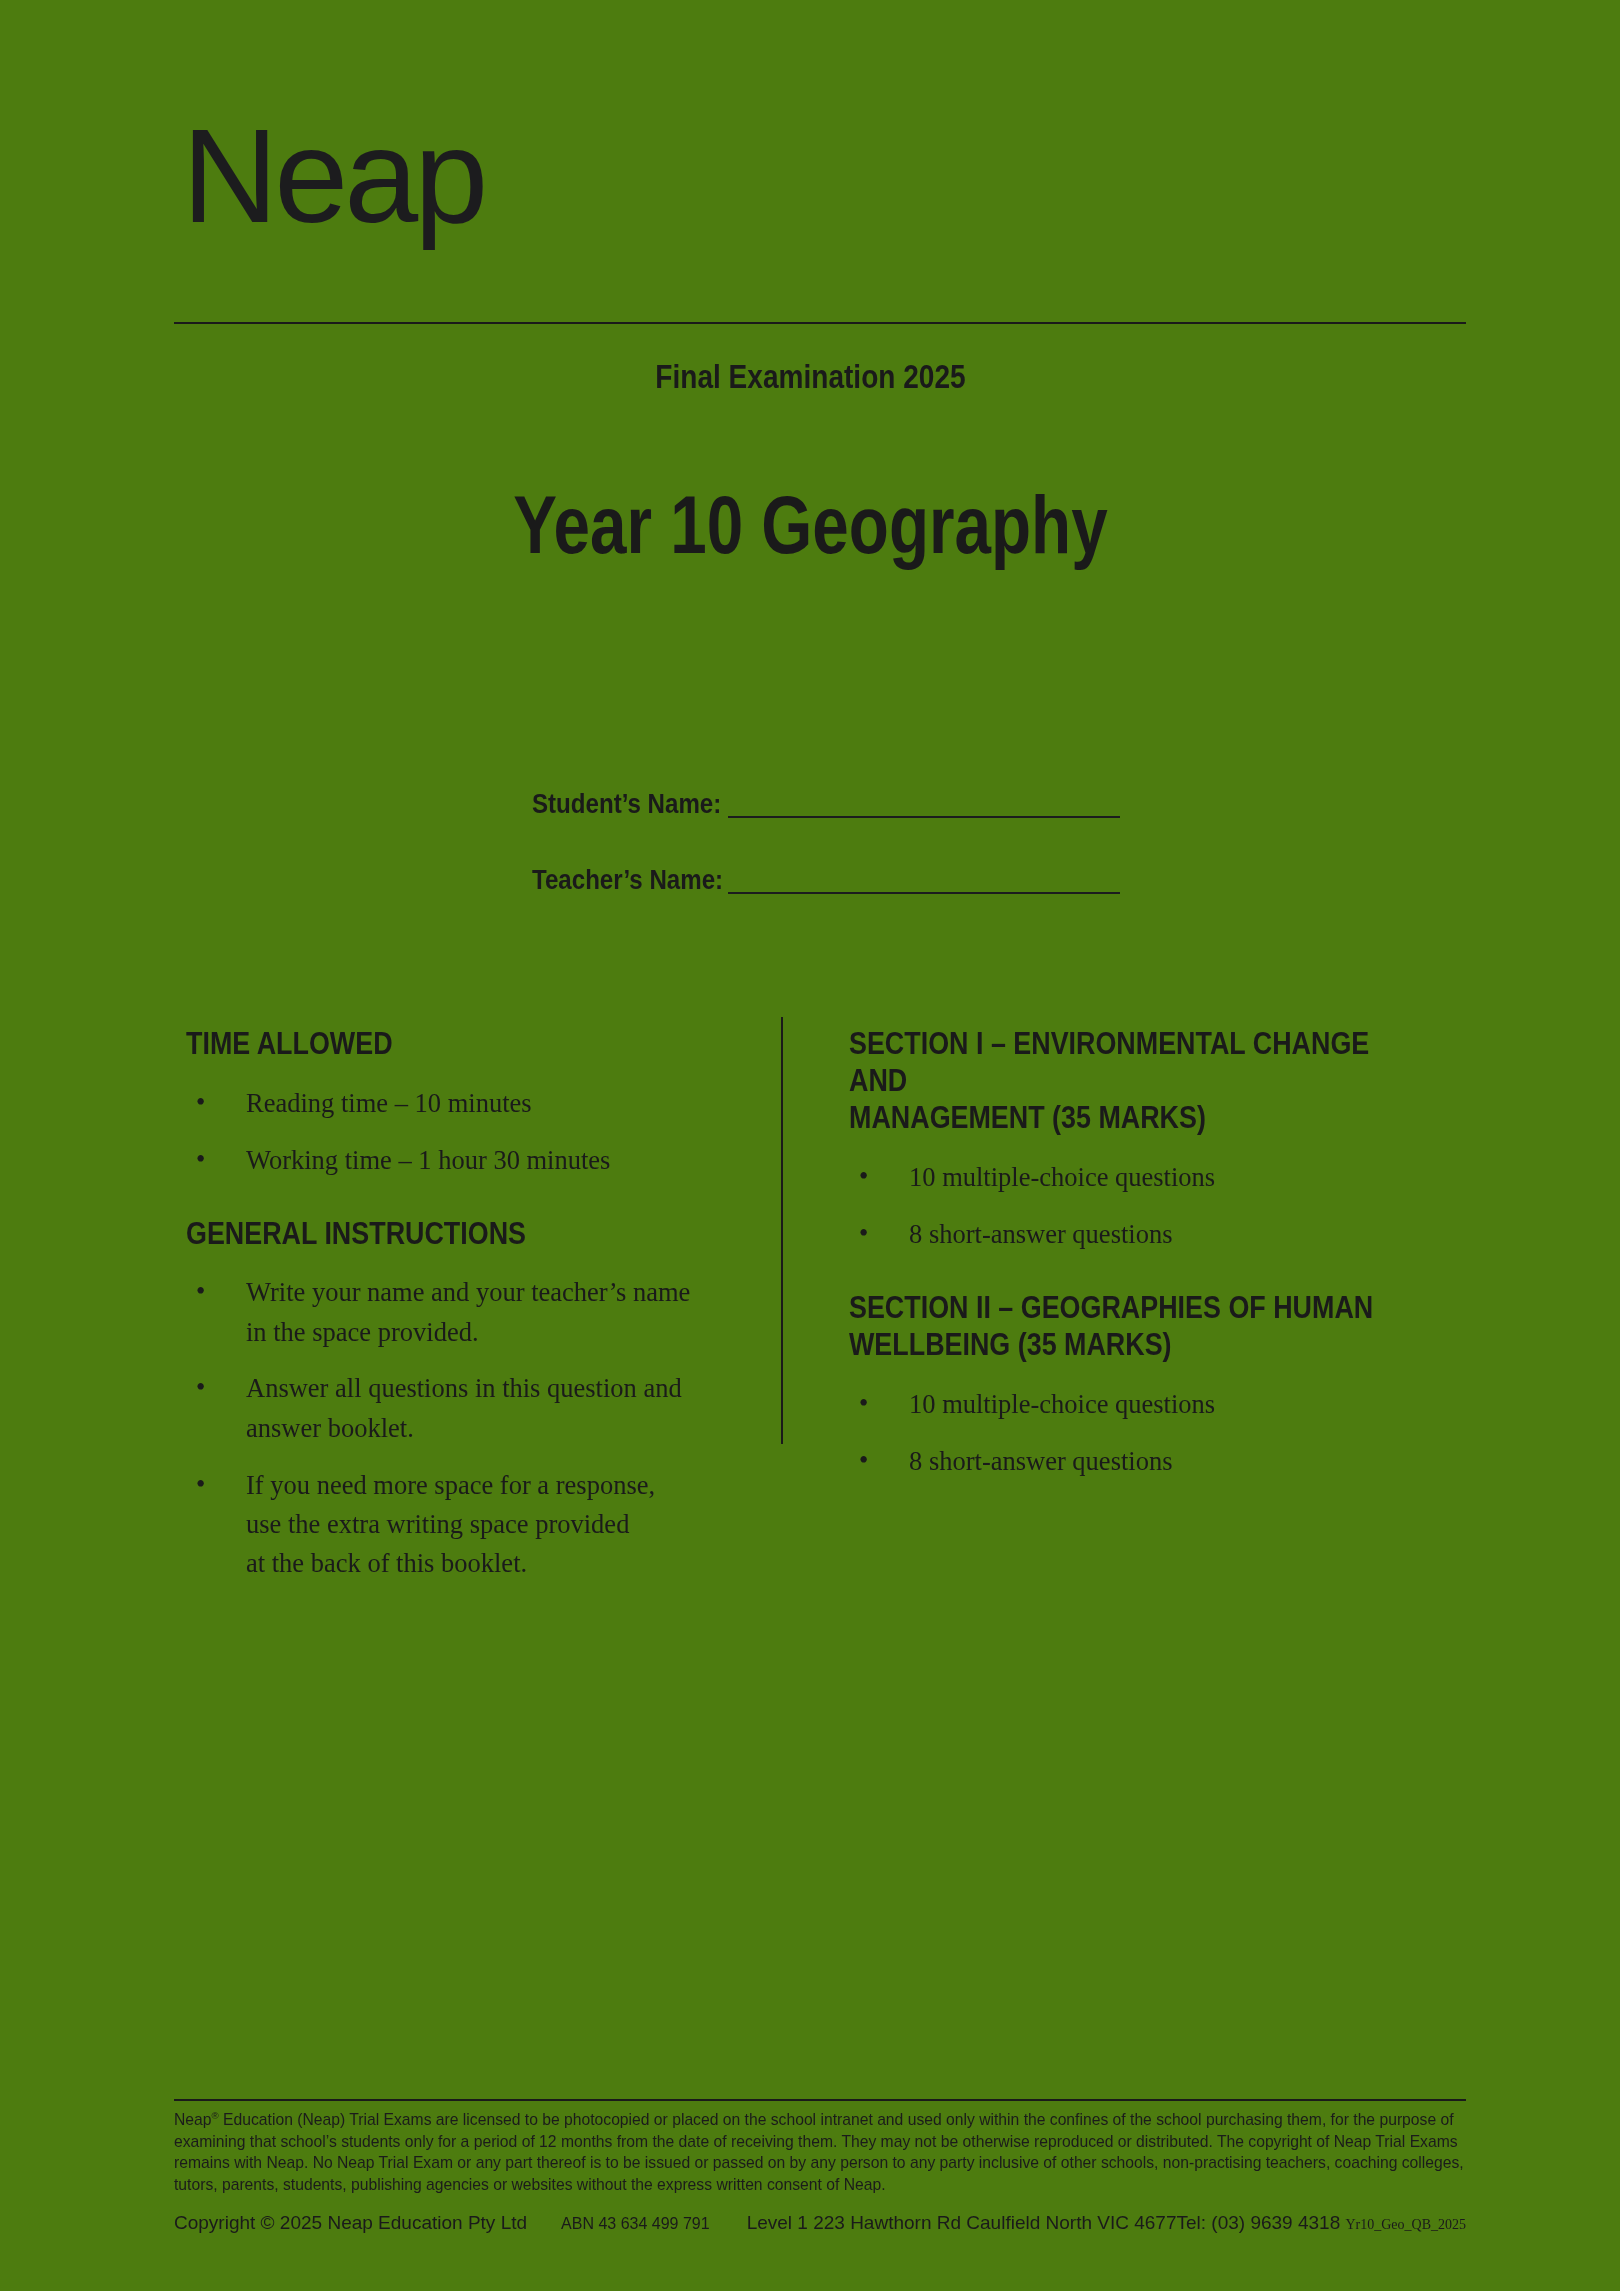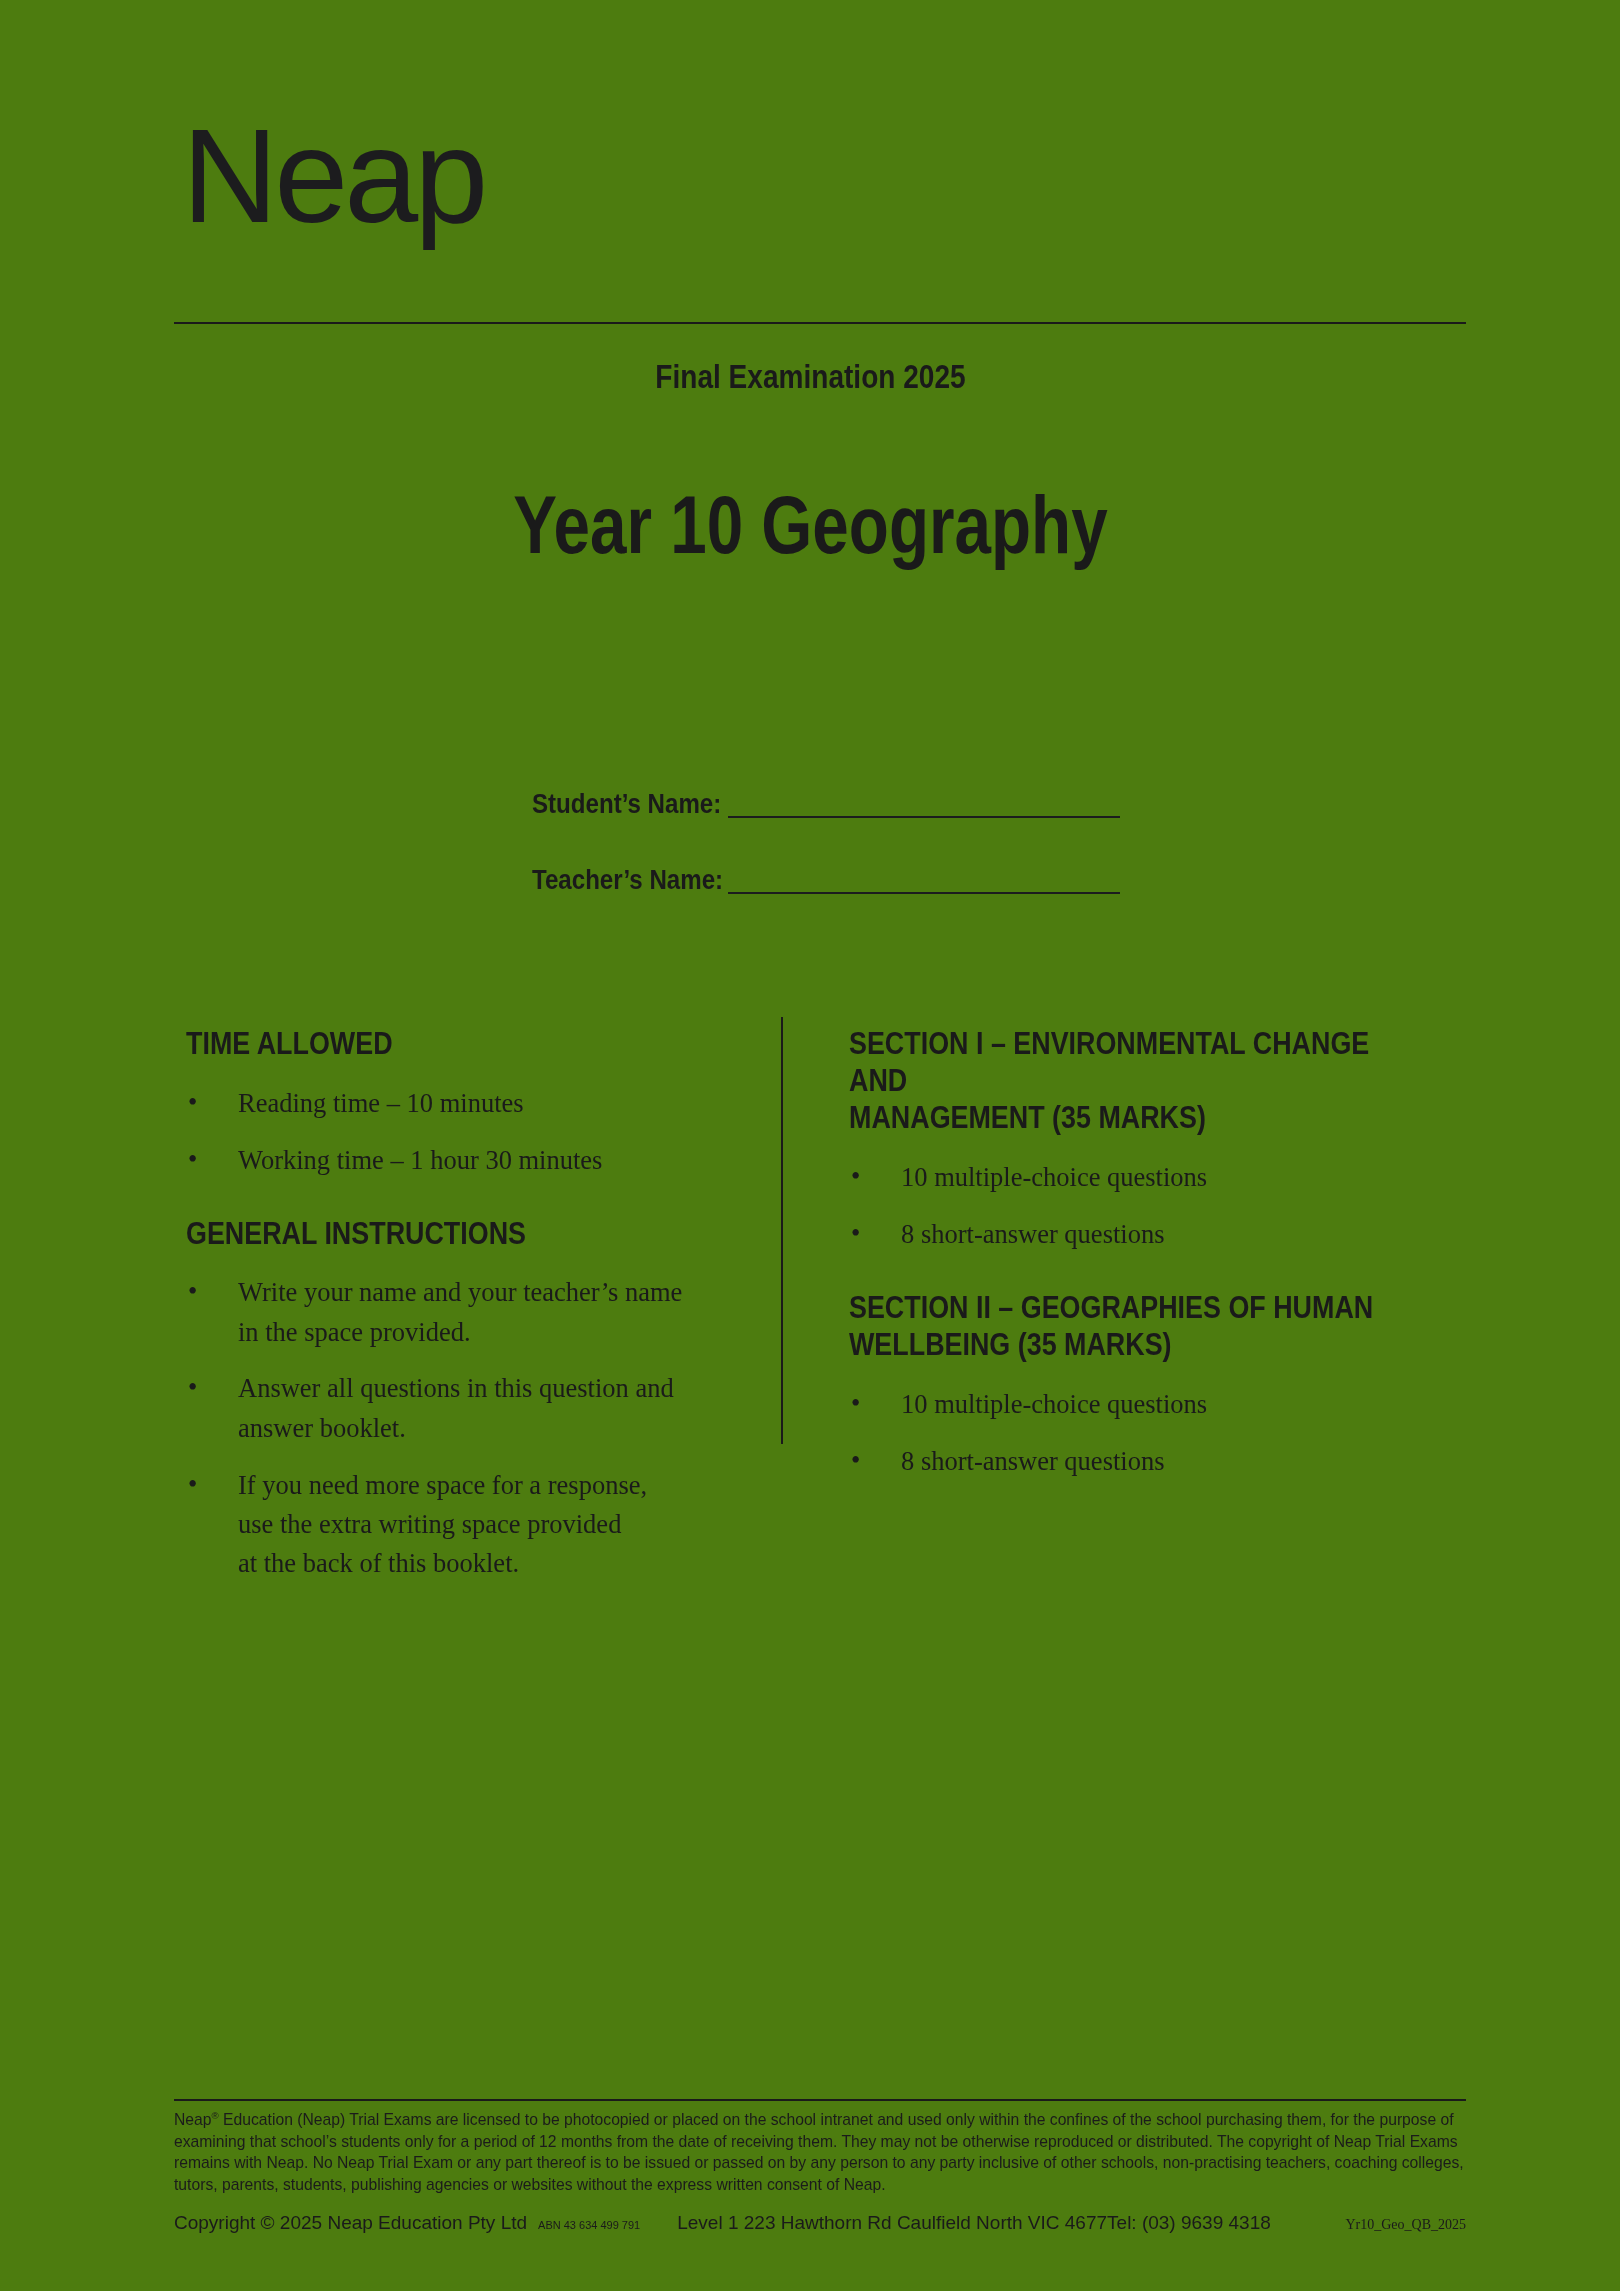--- a/index.html
+++ b/index.html
@@ -61,21 +61,21 @@
 
   .info-heading {
     font-weight:bold; font-size:32px; line-height:1.16;
     white-space:pre-line;
     transform:scaleX(0.84); transform-origin:left top;
     margin:0 0 21.6px 0;
   }
   .info-heading.spaced { margin-top:33px; }
 
   .info-list {
-    list-style:none; margin:0; padding:0;
+    list-style:none; margin:8px; padding:0;
     font-family:"Liberation Serif", serif; font-size:26.5px; line-height:1.48;
   }
   .info-list li {
     position:relative; padding-left:52px; margin:0 0 17.6px 0;
     white-space:pre-line;
   }
   .info-list li::before {
     content:"\2022";
     position:absolute; left:2px; top:-1px;
   }
@@ -90,21 +90,21 @@
     position:absolute; left:174px; top:2109px; width:1294px;
     font-size:15.7px; line-height:1.38; color:#1b1b1b;
   }
   .fine-print sup { font-size:9.8px; line-height:0; }
 
   .copy-row {
     position:absolute; left:174px; top:2212px; width:1292px;
     display:flex; align-items:baseline;
   }
   .copy-main    { font-size:19px; white-space:nowrap; }
-  .copy-abn     { font-size:11px; margin-left:11px; white-space:nowrap; }
+  .copy-abn     { font-size:16px; margin-left:34px; white-space:nowrap; }
   .copy-address { font-size:19px; margin-left:37px; white-space:nowrap; }
   .copy-tel     { font-size:19px; white-space:nowrap; }
   .copy-code    { font-family:"Liberation Serif", serif; font-size:14px; margin-left:auto; white-space:nowrap; }
 </style>
 </head>
 <body>
 
 <div class="page">
 
   <div class="logo">Neap</div>

